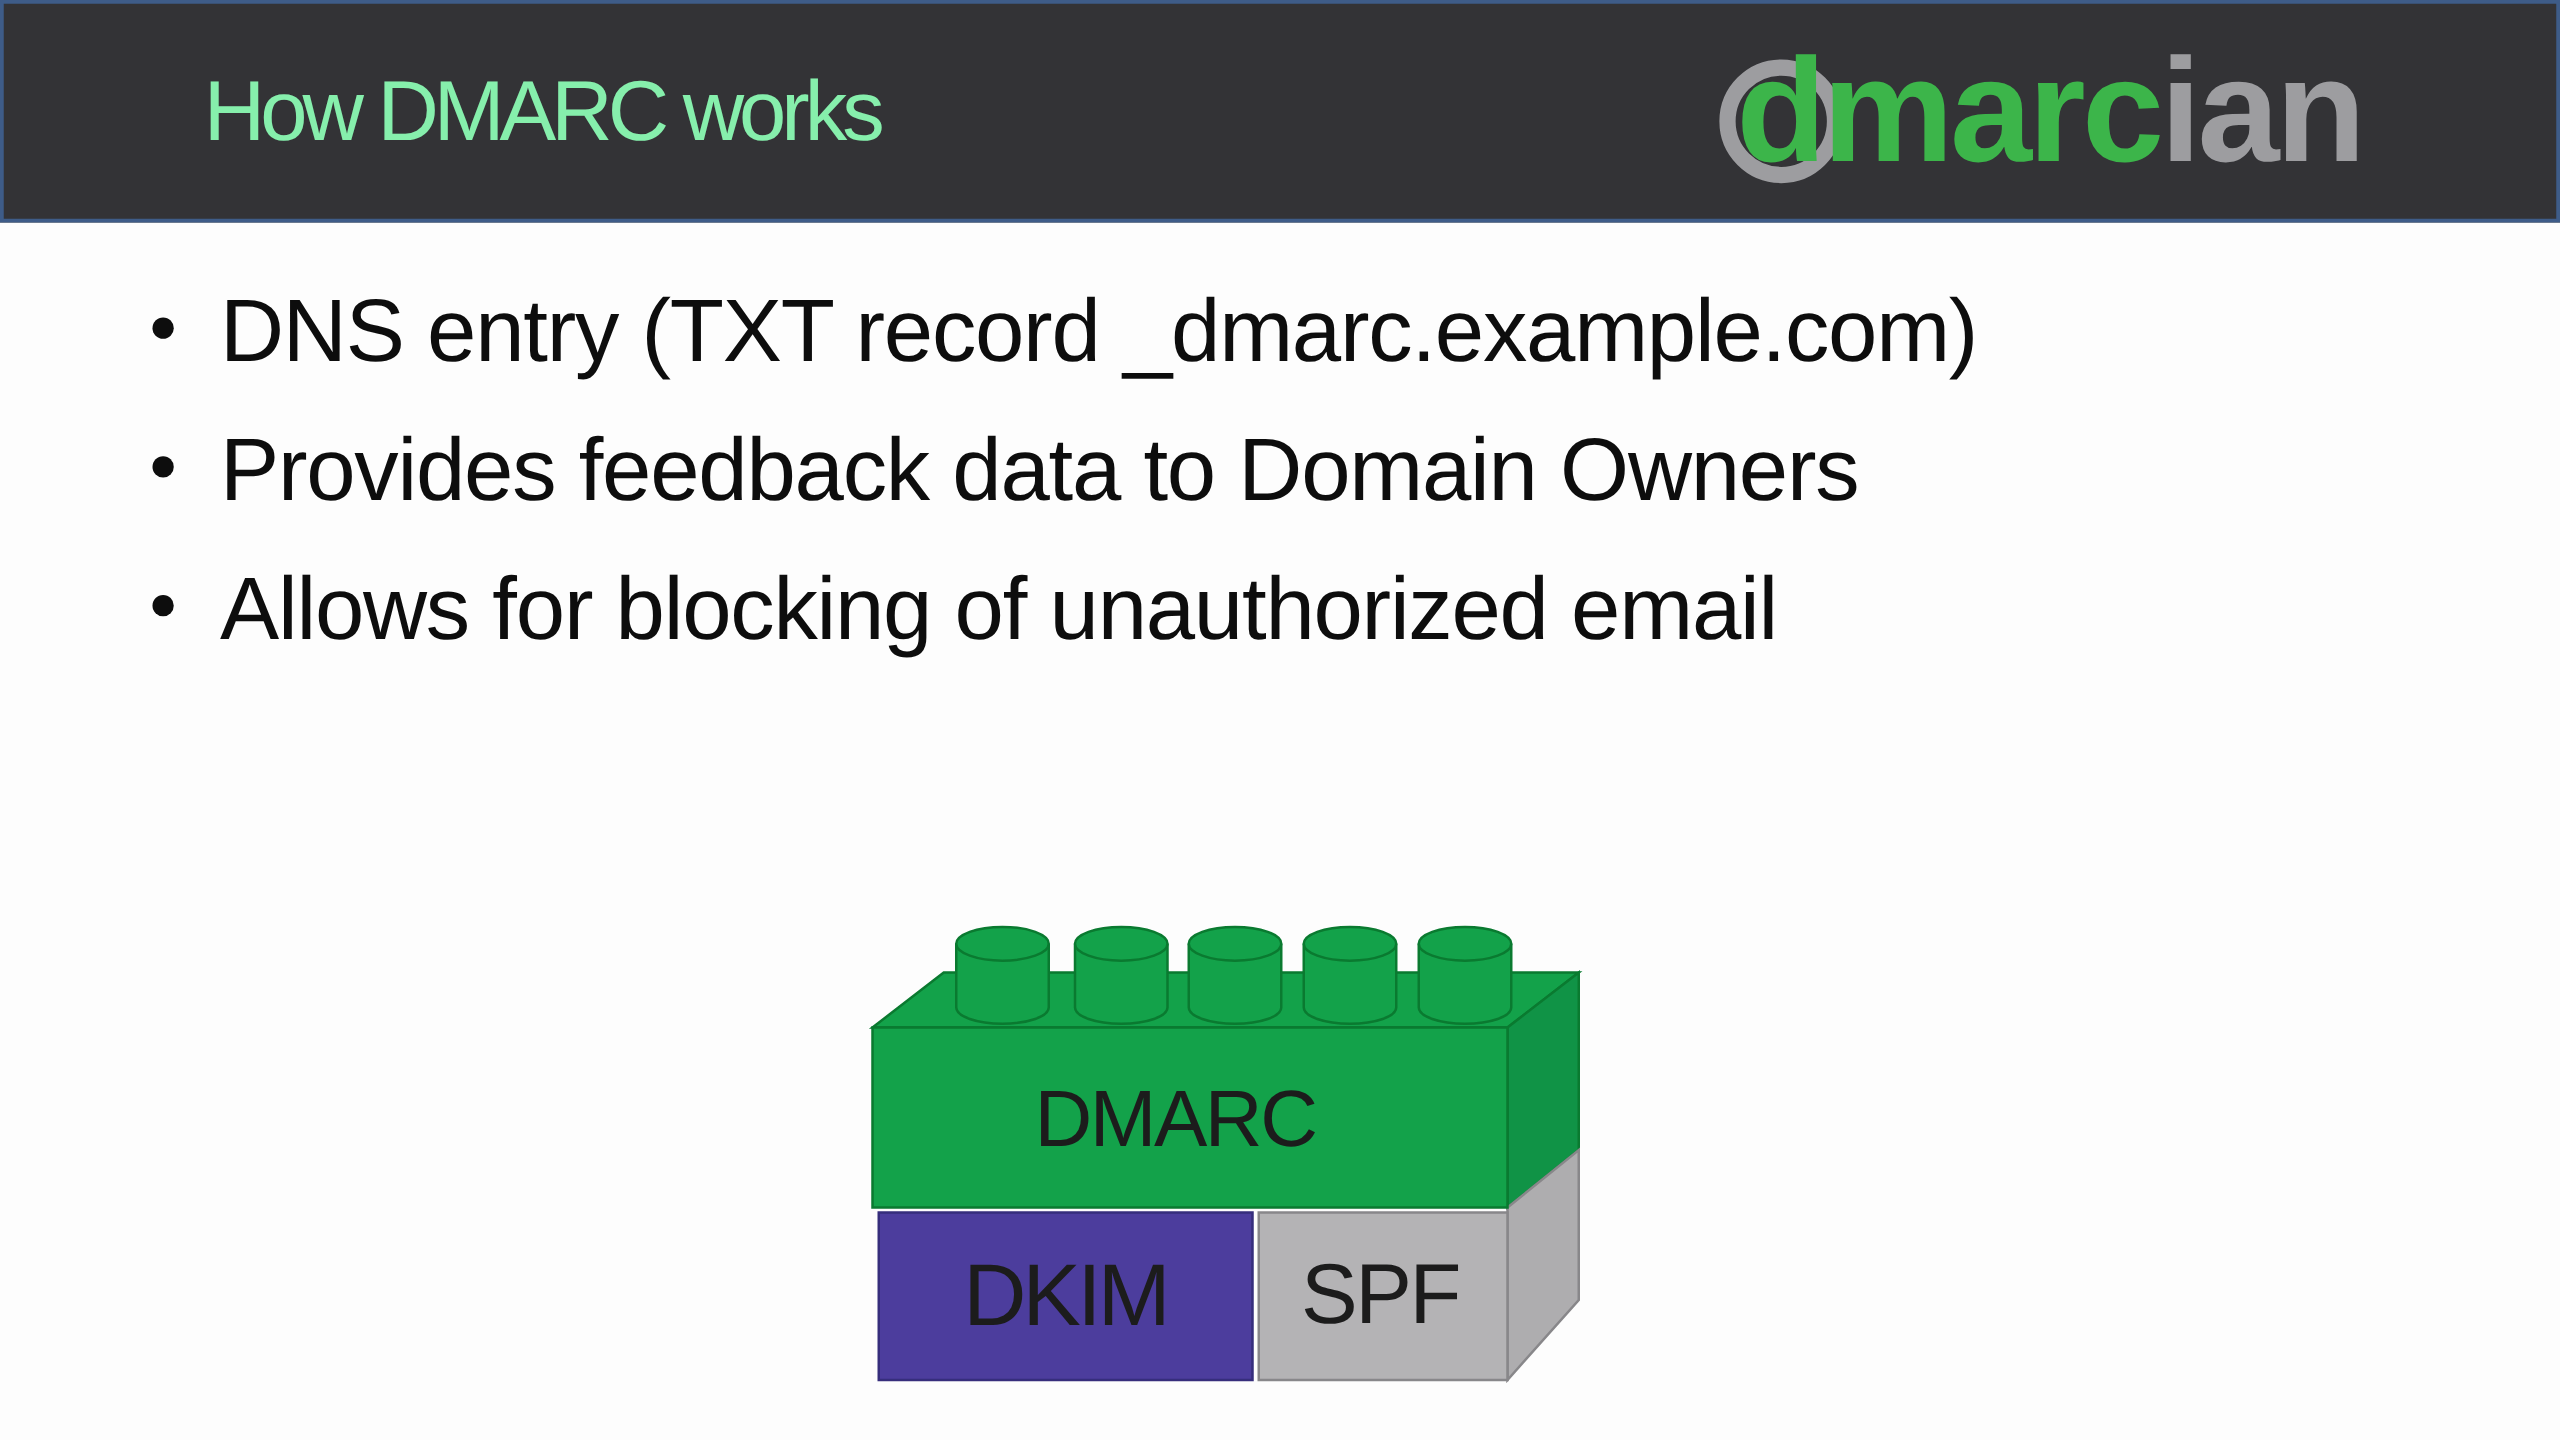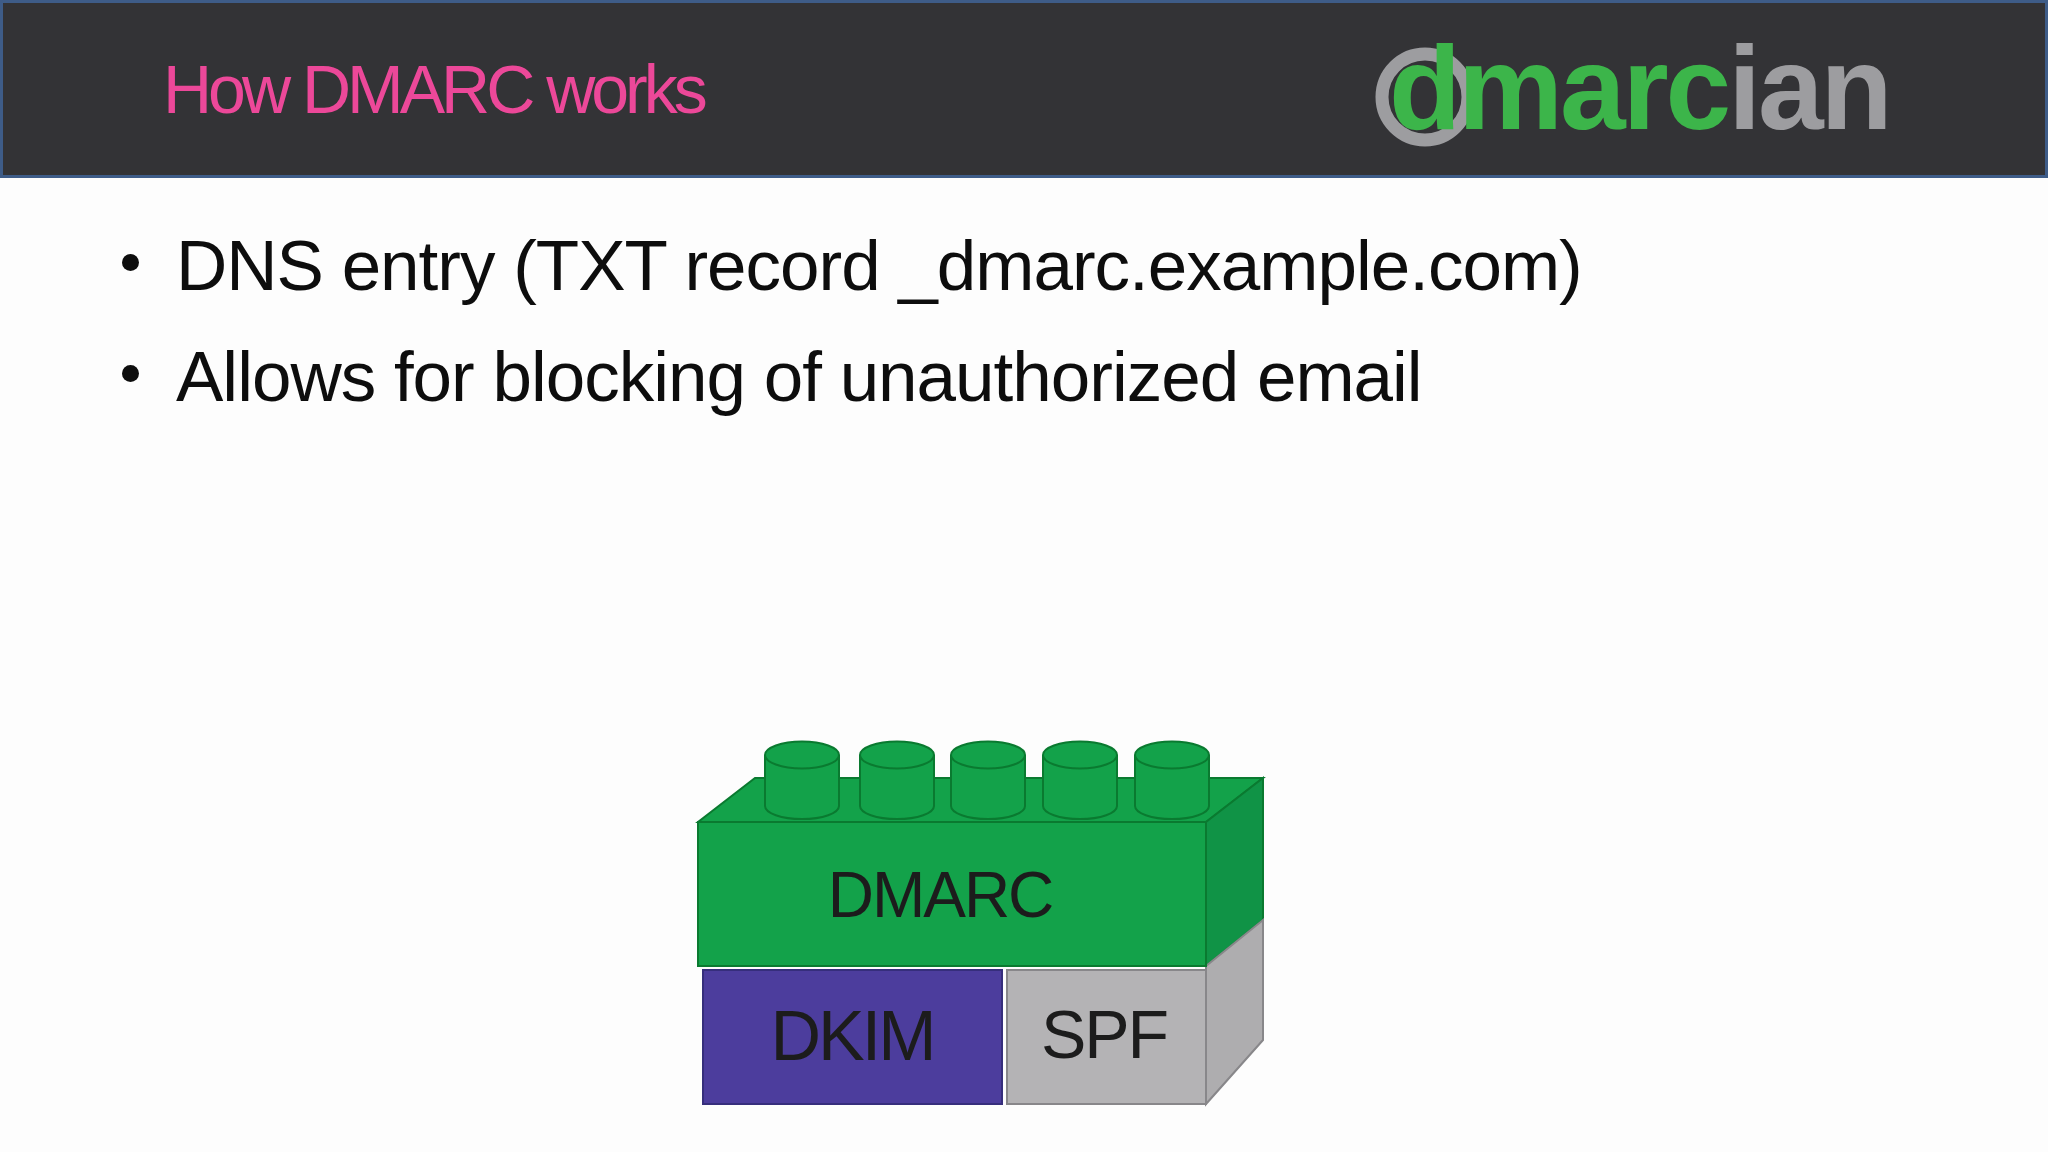--- a/index.html
+++ b/index.html
@@ -14,21 +14,21 @@
   
   .slide-header{
     position:absolute;left:0;top:0;
     width:2042px;height:172px;
     background:#333336;
     border:3px solid #3e5c88;
     display:flex;align-items:center;
   }
   .slide-title{
     margin-left:160px;
-    color:#ec4899;
+    color:#86efac;
     font-size:68px;
     letter-spacing:-4px;
     white-space:nowrap;
   }
   .logo-svg{
     position:absolute;
     right:24px;top:6px;
   }
 
   
@@ -77,20 +77,21 @@
 
   <svg class="logo-svg" width="660" height="150" viewBox="0 0 660 150">
     <circle cx="64" cy="88" r="43" fill="none" stroke="#9d9da0" stroke-width="13"></circle>
     <text x="28" y="120" font-family="Liberation Sans, sans-serif" font-weight="bold" font-size="118" letter-spacing="-3"><tspan fill="#3cb54a">dmarc</tspan><tspan fill="#9d9da0">ian</tspan></text>
   </svg>
 </div>
 
 <div class="content">
   <ul class="bullets">
     <li>DNS entry (TXT record _dmarc.example.com)</li>
+    <li>Provides feedback data to Domain Owners</li>
     <li>Allows for blocking of unauthorized email</li>
   </ul>
 </div>
 
 <svg class="lego-svg" width="590" height="385" viewBox="690 732 590 385">
 
   <polygon points="698,822 755,778 1263,778 1206,822" fill="#13a24a" stroke="#0a7a30" stroke-width="2"></polygon>
 
   <g fill="#13a24a" stroke="#0a7a30" stroke-width="2">
     <path d="M765,755 L765,806 A37,13 0 0 0 839,806 L839,755"></path>

